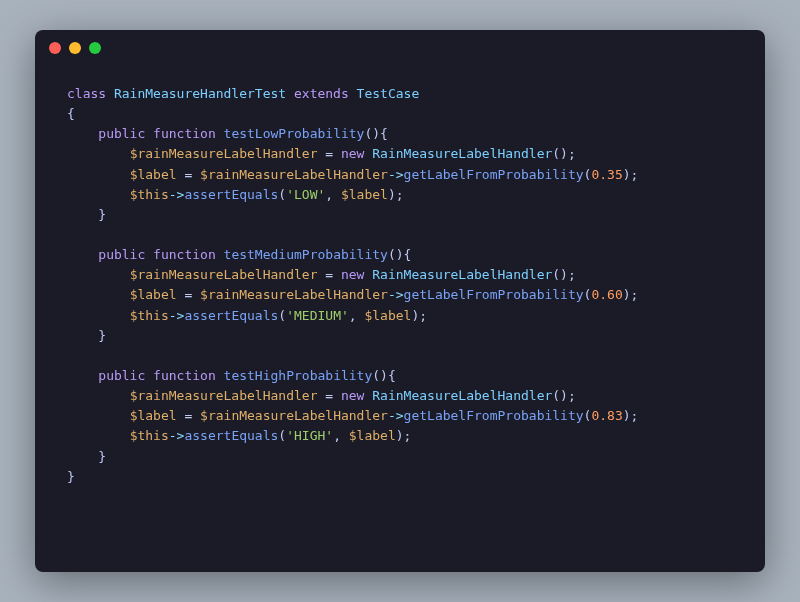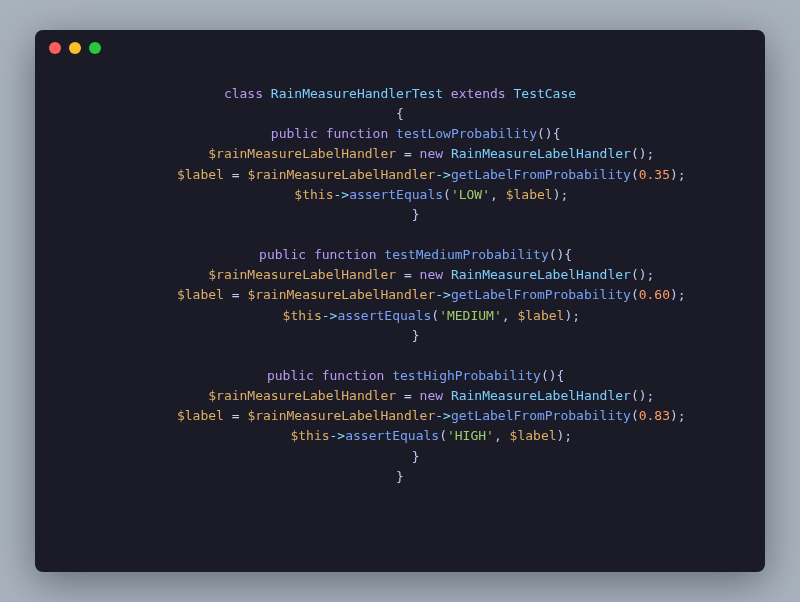--- a/index.html
+++ b/index.html
@@ -35,21 +35,20 @@
     .dot.red { background: #ff5f56; }
     .dot.yellow { background: #ffbd2e; }
     .dot.green { background: #27c93f; }
     .code {
       padding: 18px 32px;
       font-size: 13px;
       line-height: 1.55;
       color: #c0caf5;
       white-space: pre;
       font-family: 'Menlo', 'Monaco', 'Consolas', monospace;
-      text-align: center;
     }
     .kw-class { color: #bb9af7; }
     .kw-extends { color: #bb9af7; }
     .kw-public { color: #bb9af7; }
     .kw-function { color: #bb9af7; }
     .kw-new { color: #bb9af7; }
     .cls { color: #7dcfff; }
     .fn { color: #7aa2f7; }
     .method { color: #7aa2f7; }
     .var { color: #e0af68; }

